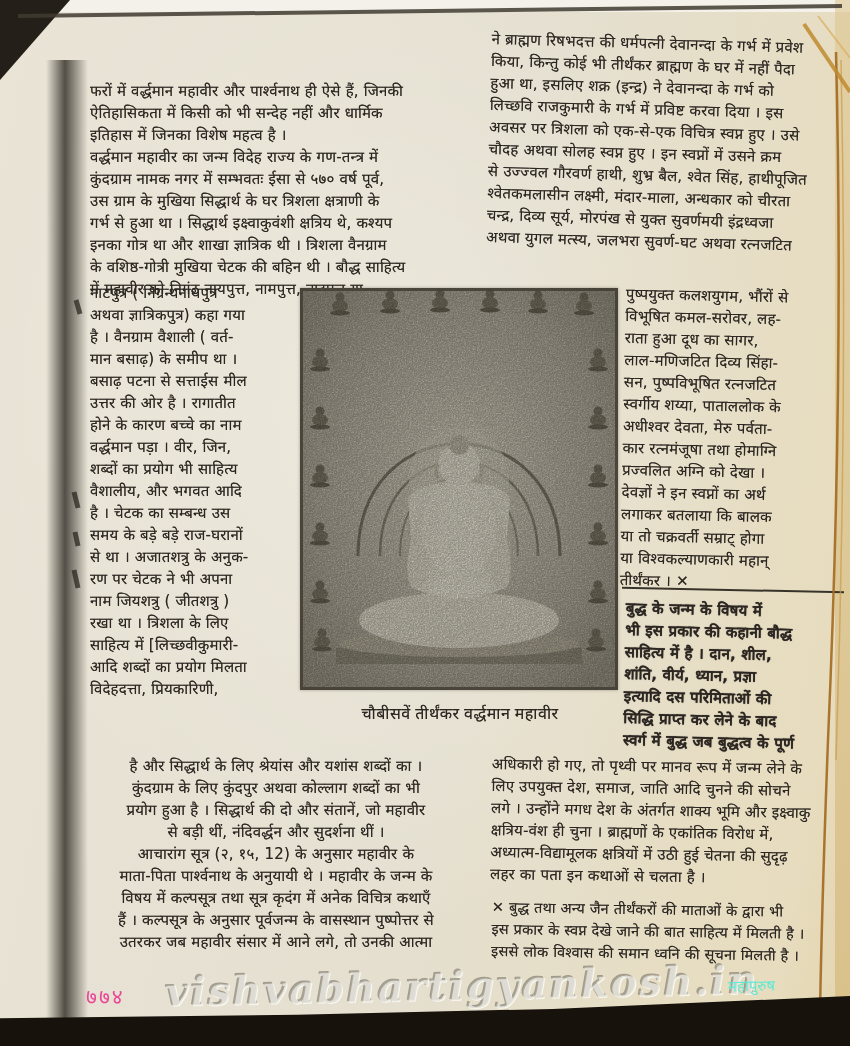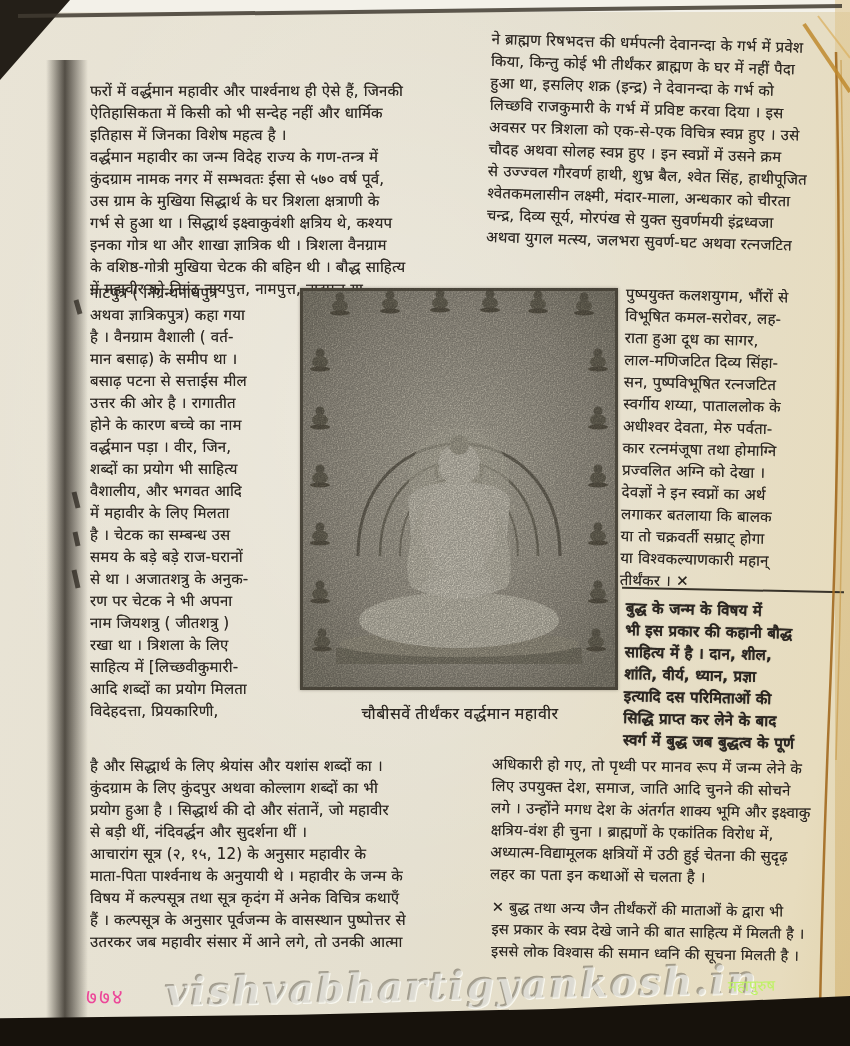--- a/index.html
+++ b/index.html
@@ -42,21 +42,21 @@
   }
   .figure-wrap svg{display:block;}
   .caption{
     position:absolute;left:290px;top:702px;width:340px;text-align:center;
     font-size:16px;color:#2b2621;letter-spacing:0.5px;
     text-shadow:0 0 0.5px rgba(43,38,33,0.55);
     font-family:Liberation Serif, serif;
   }
 
   .page-number{position:absolute;left:86px;top:982px;font-size:21px;color:#ec4899;letter-spacing:2px;font-family:Liberation Mono, monospace;}
-  .running-title{position:absolute;left:728px;top:975px;font-size:15px;color:#bef264;transform:rotate(-1deg);}
+  .running-title{position:absolute;left:728px;top:975px;font-size:15px;color:#5eead4;transform:rotate(-1deg);}
   .watermark{
     position:absolute;left:165px;top:962px;width:560px;text-align:center;
     font-family:"DejaVu Serif",serif;font-style:italic;font-weight:bold;
     font-size:40px;letter-spacing:2px;transform:rotate(-1.2deg);
     color:rgba(190,186,174,0.35);
     text-shadow:1px 1px 0 rgba(252,251,246,0.85),-1px -1px 0 rgba(105,100,88,0.55);
   }
 </style>
 </head>
 <body>
@@ -83,32 +83,31 @@
     <div class="tline">नाटपुत्र ( निग्रन्थनाथपुत्र</div>
     <div class="tline">अथवा ज्ञात्रिकपुत्र) कहा गया</div>
     <div class="tline">है । वैनग्राम वैशाली ( वर्त-</div>
     <div class="tline">मान बसाढ़) के समीप था ।</div>
     <div class="tline">बसाढ़ पटना से सत्ताईस मील</div>
     <div class="tline">उत्तर की ओर है । रागातीत</div>
     <div class="tline">होने के कारण बच्चे का नाम</div>
     <div class="tline">वर्द्धमान पड़ा । वीर, जिन,</div>
     <div class="tline">शब्दों का प्रयोग भी साहित्य</div>
     <div class="tline">वैशालीय, और भगवत आदि</div>
-    <div class="tline">में महावीर के लिए मिलता</div>
     <div class="tline">है । चेटक का सम्बन्ध उस</div>
     <div class="tline">समय के बड़े बड़े राज-घरानों</div>
     <div class="tline">से था । अजातशत्रु के अनुक-</div>
     <div class="tline">रण पर चेटक ने भी अपना</div>
     <div class="tline">नाम जियशत्रु ( जीतशत्रु )</div>
     <div class="tline">रखा था । त्रिशला के लिए</div>
     <div class="tline">साहित्य में [लिच्छवीकुमारी-</div>
     <div class="tline">आदि शब्दों का प्रयोग मिलता</div>
     <div class="tline">विदेहदत्ता, प्रियकारिणी,</div>
   </div>
-<div class="tblock" style="left:90px;top:755px;width:372px;">
+<div class="tblock" style="left:90px;top:755px;width:372px;text-align:center;">
     <div class="tline">है और सिद्धार्थ के लिए श्रेयांस और यशांस शब्दों का ।</div>
     <div class="tline">कुंदग्राम के लिए कुंदपुर अथवा कोल्लाग शब्दों का भी</div>
     <div class="tline">प्रयोग हुआ है । सिद्धार्थ की दो और संतानें, जो महावीर</div>
     <div class="tline">से बड़ी थीं, नंदिवर्द्धन और सुदर्शना थीं ।</div>
     <div class="tline">  आचारांग सूत्र (२, १५, 12) के अनुसार महावीर के</div>
     <div class="tline">माता-पिता पार्श्वनाथ के अनुयायी थे । महावीर के जन्म के</div>
     <div class="tline">विषय में कल्पसूत्र तथा सूत्र कृदंग में अनेक विचित्र कथाएँ</div>
     <div class="tline">हैं । कल्पसूत्र के अनुसार पूर्वजन्म के वासस्थान पुष्पोत्तर से</div>
     <div class="tline">उतरकर जब महावीर संसार में आने लगे, तो उनकी आत्मा</div>
   </div>

